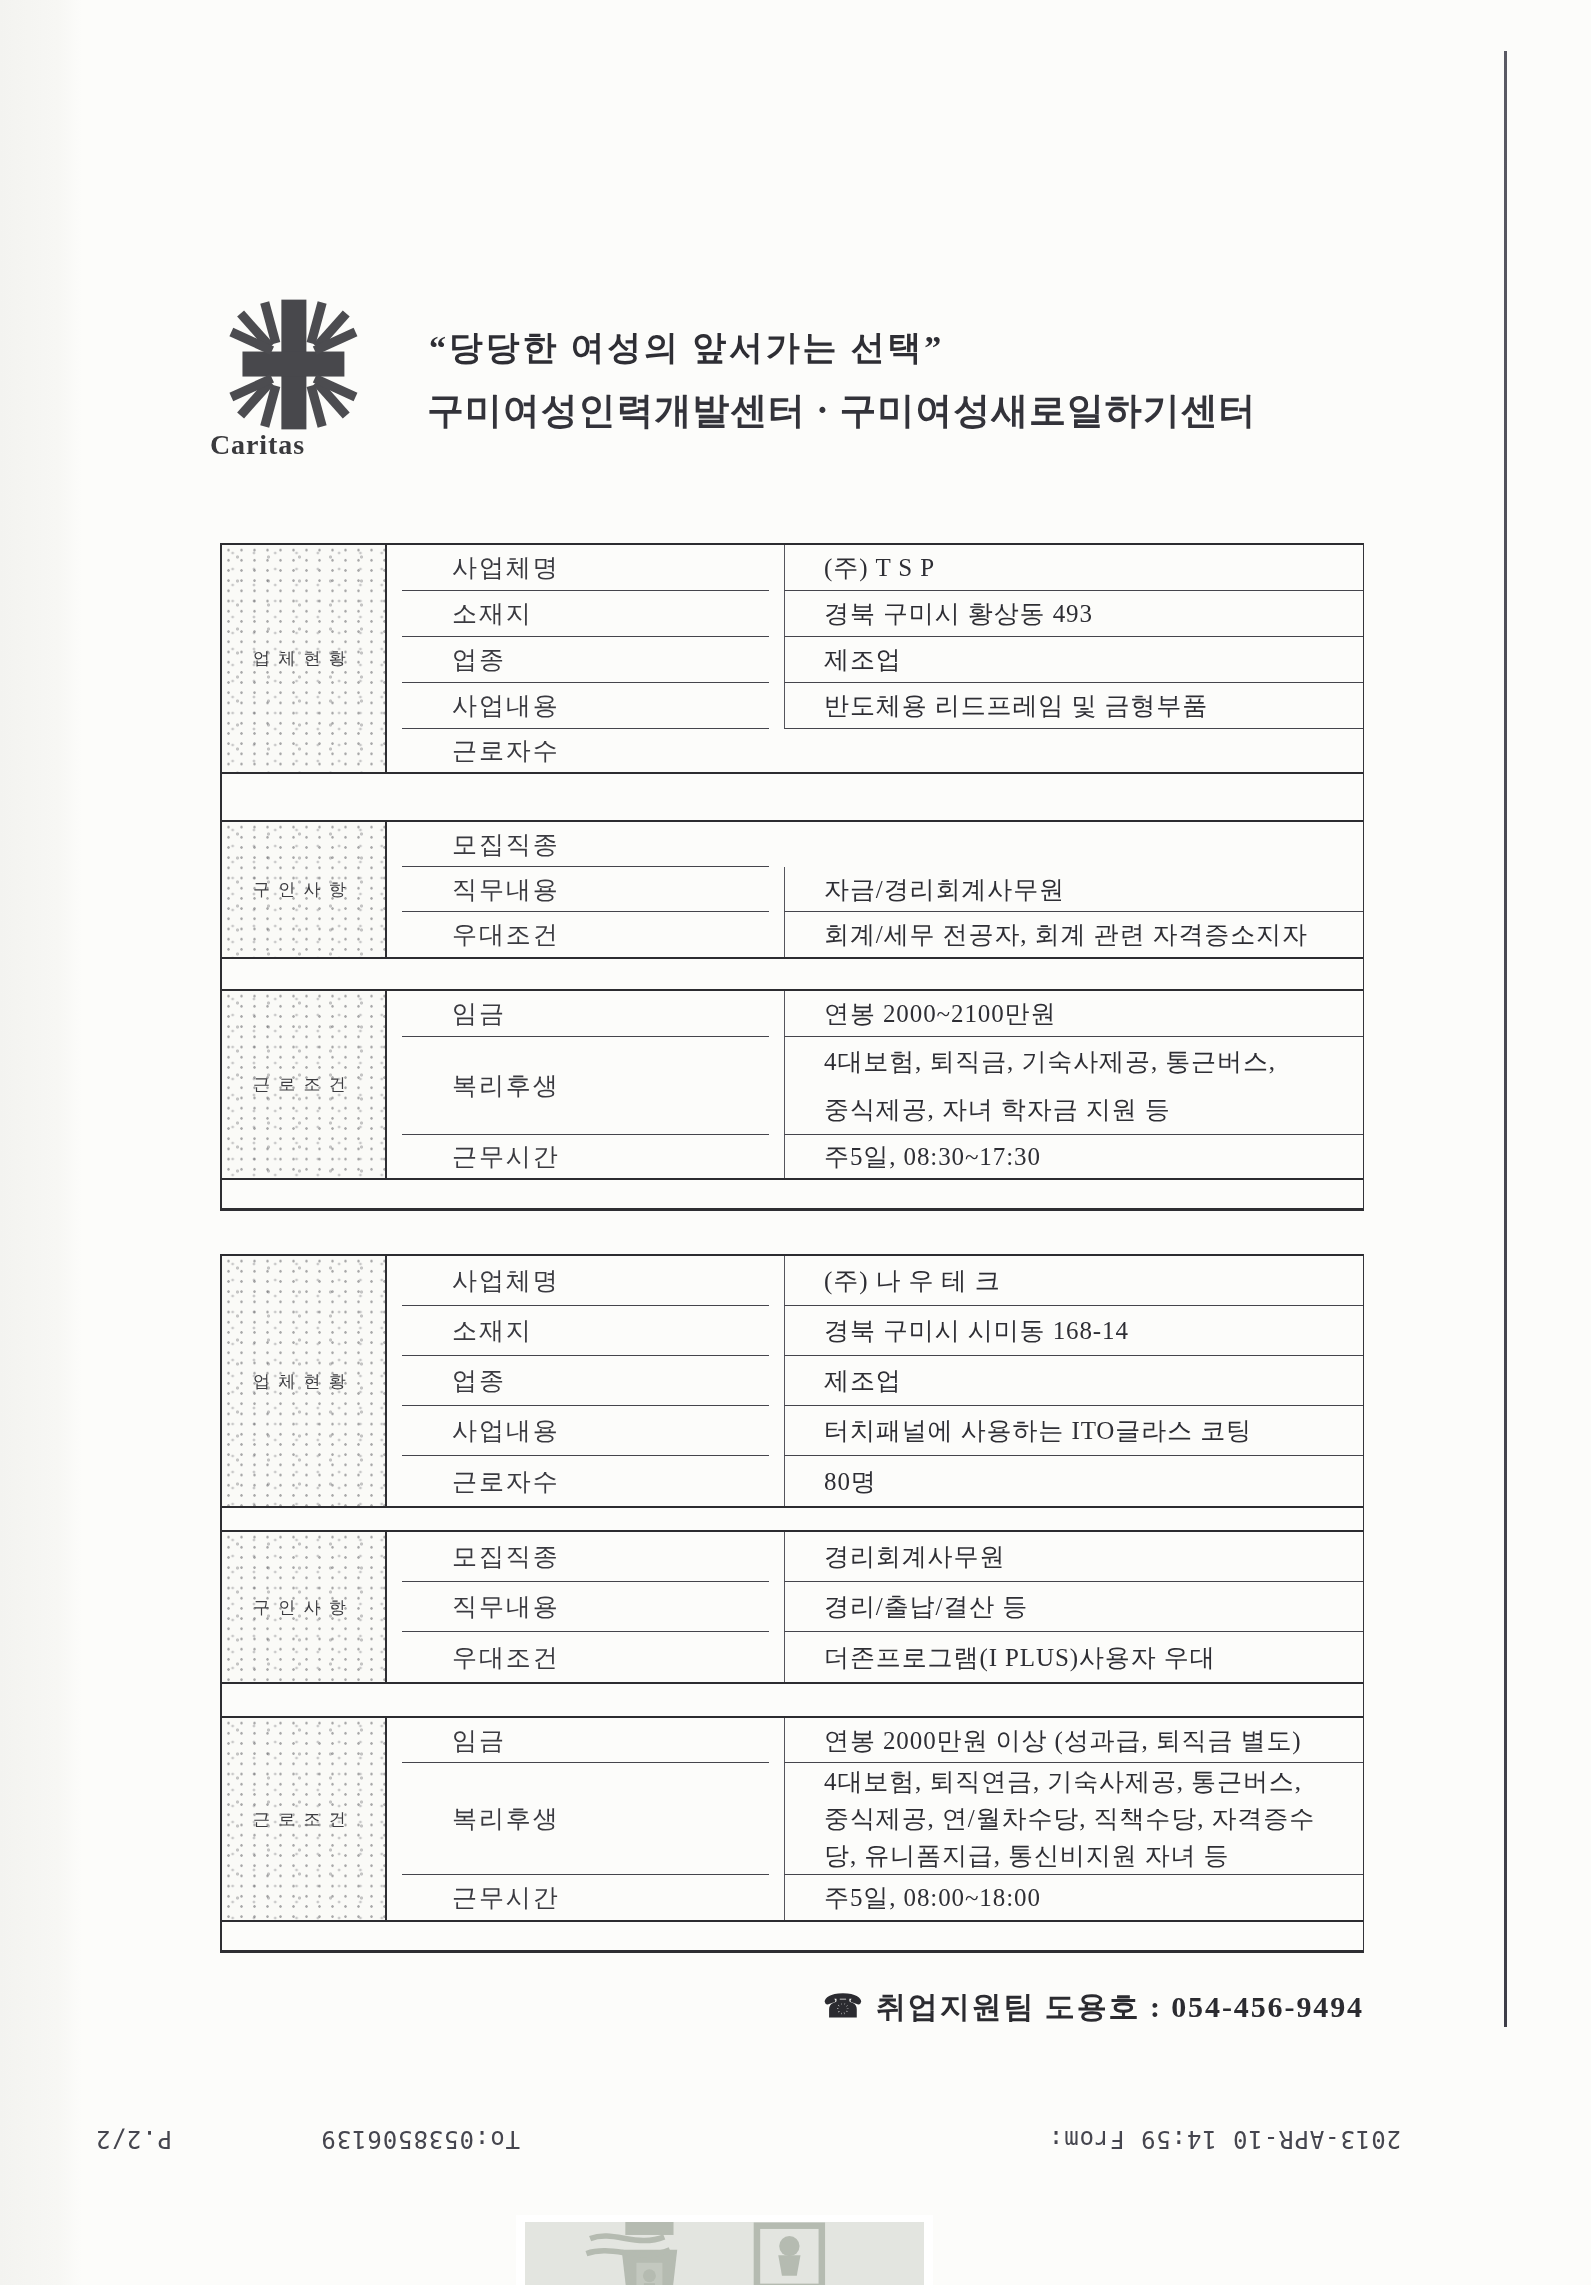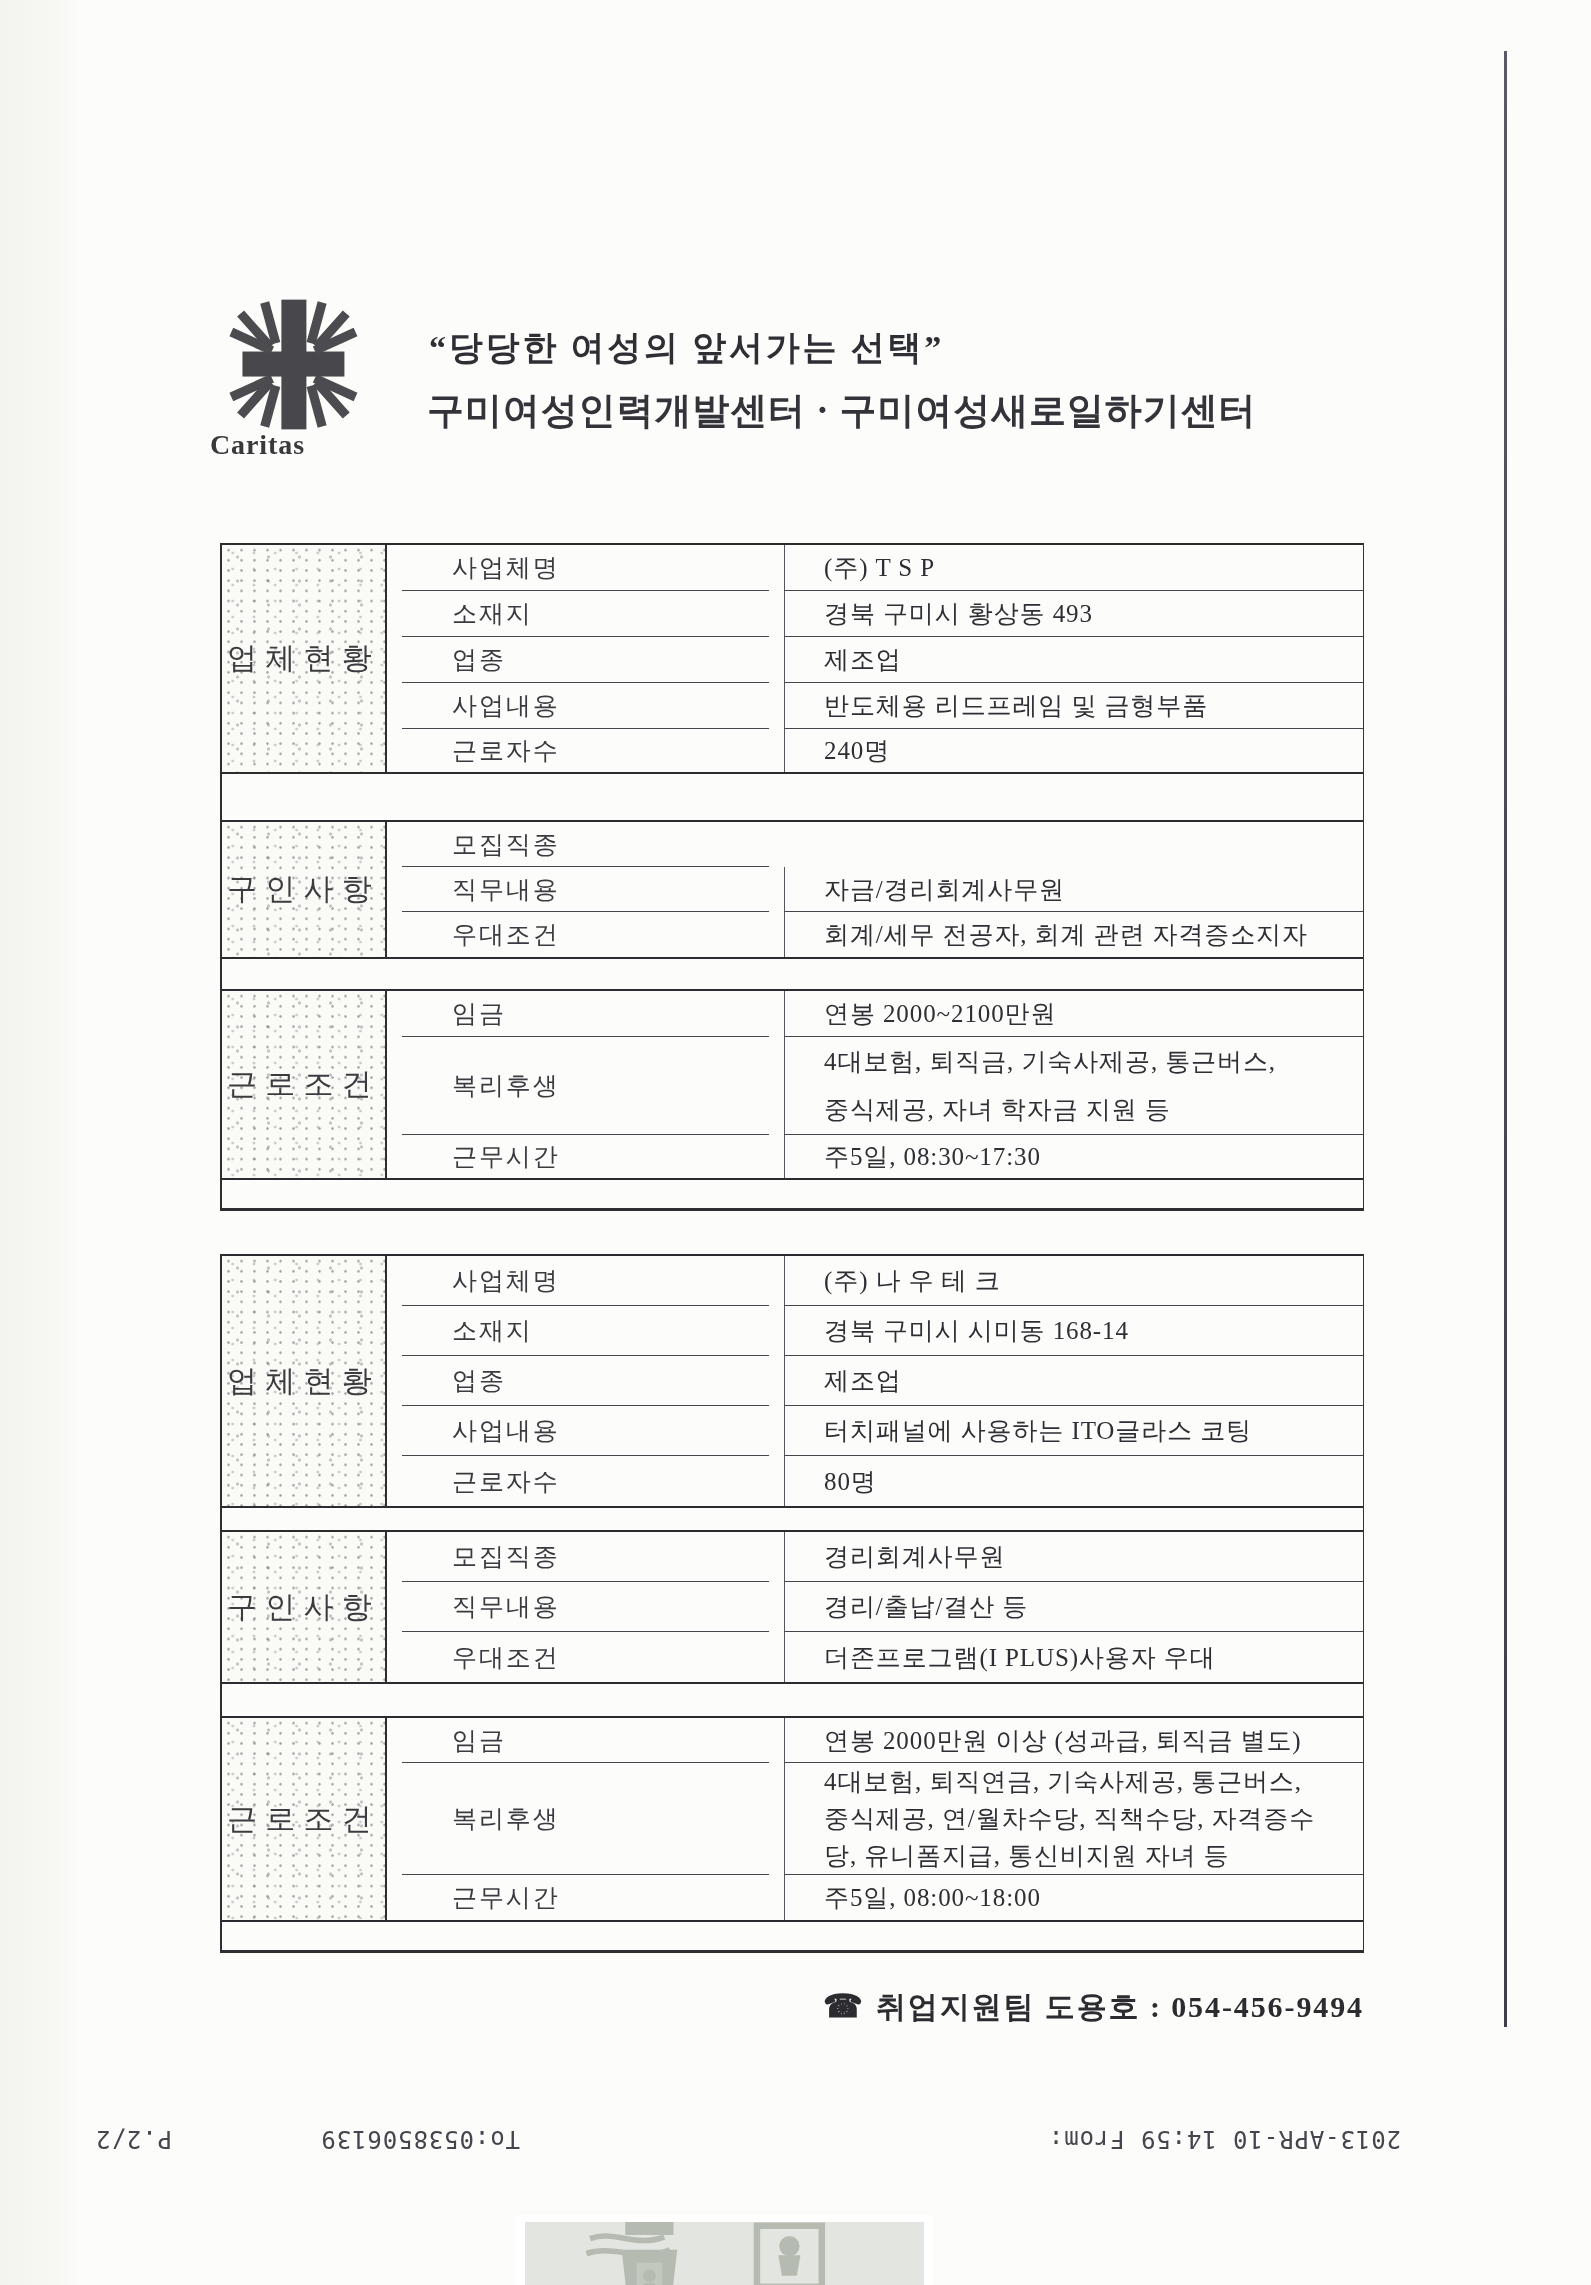--- a/index.html
+++ b/index.html
@@ -52,21 +52,21 @@
   .sec2{top:1254px;}
   .group{
     display:grid;
     grid-template-columns:165px 382px auto;
     border-top:2.8px solid #2c2c30;
     border-bottom:2.8px solid #2c2c30;
   }
   .side{
     grid-column:1;
     display:flex;align-items:center;justify-content:center;
-    font-size:30px;letter-spacing:8.3px;color:#3c3c40;
+    font-size:17px;letter-spacing:8.3px;color:#3c3c40;
     border-right:2.8px solid #2e2e32;
     background-color:#fafaf7;
     background-image:
       radial-gradient(circle, rgba(85,85,90,.50) 0.9px, transparent 1.6px),
       radial-gradient(circle, rgba(110,110,115,.35) 0.9px, transparent 1.8px),
       radial-gradient(circle, rgba(60,60,65,.28) 1.2px, transparent 2px);
     background-size:13px 10.2px,21.3px 16px,31px 24px;
   }
   .span5{grid-row:1 / span 5;}
   .span3{grid-row:1 / span 3;}
@@ -158,21 +158,20 @@
     <div class="side span5">업체현황</div>
     <div class="cell label h50">사업체명</div>
     <div class="cell value h50">(주) T S P</div>
     <div class="cell label h50">소재지</div>
     <div class="cell value h50">경북 구미시 황상동 493</div>
     <div class="cell label h50">업종</div>
     <div class="cell value h50">제조업</div>
     <div class="cell label h50">사업내용</div>
     <div class="cell value h50">반도체용 리드프레임 및 금형부품</div>
     <div class="cell label h46 lastrow">근로자수</div>
-    <div class="cell value h46 lastrow">240명</div>
   </div>
 
   <div class="spacer" style="height:46px"></div>
 
   <div class="group">
     <div class="side span3">구인사항</div>
     <div class="cell label h48">모집직종</div>
     <div class="cell label h48">직무내용</div>
     <div class="cell value h48">자금/경리회계사무원</div>
     <div class="cell label h48 lastrow">우대조건</div>

